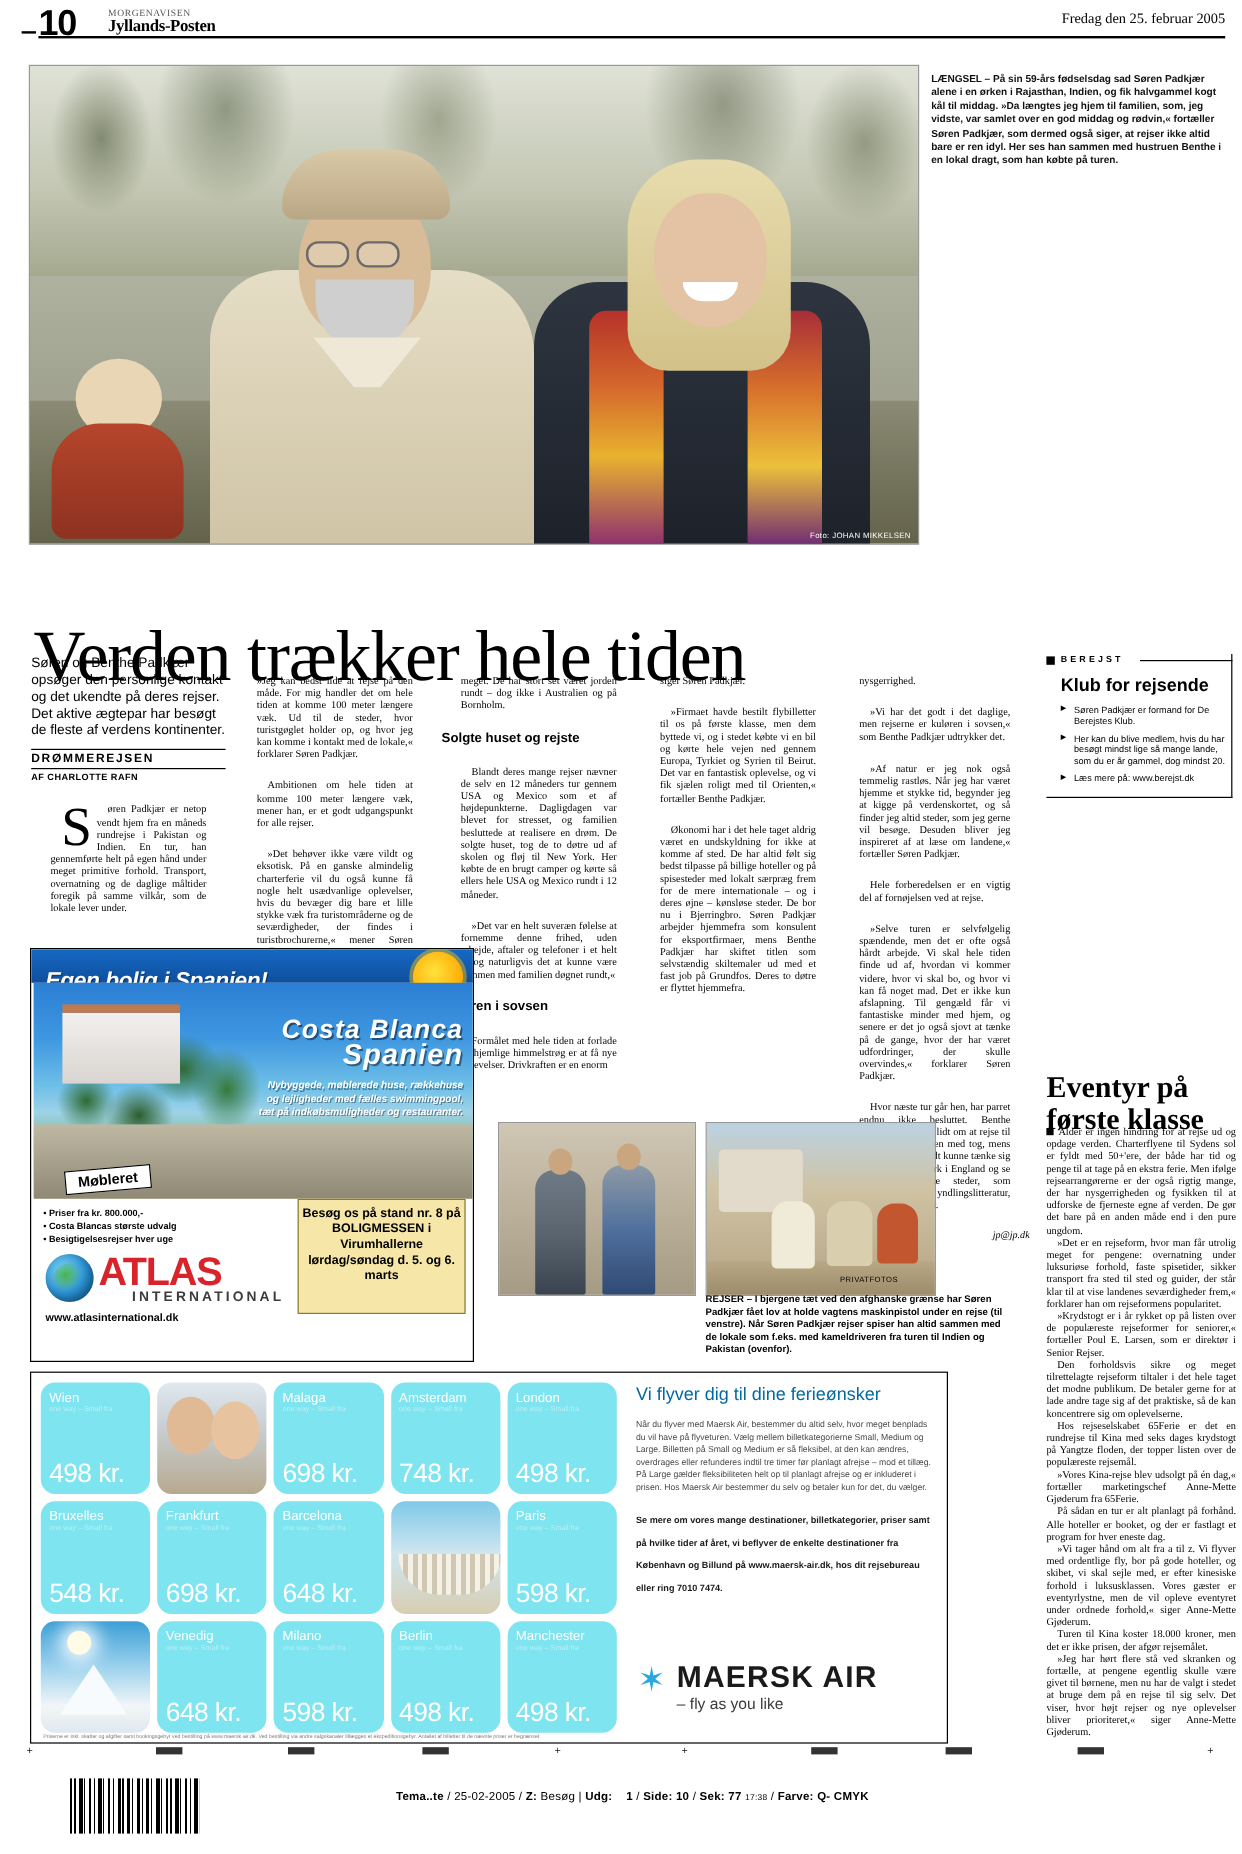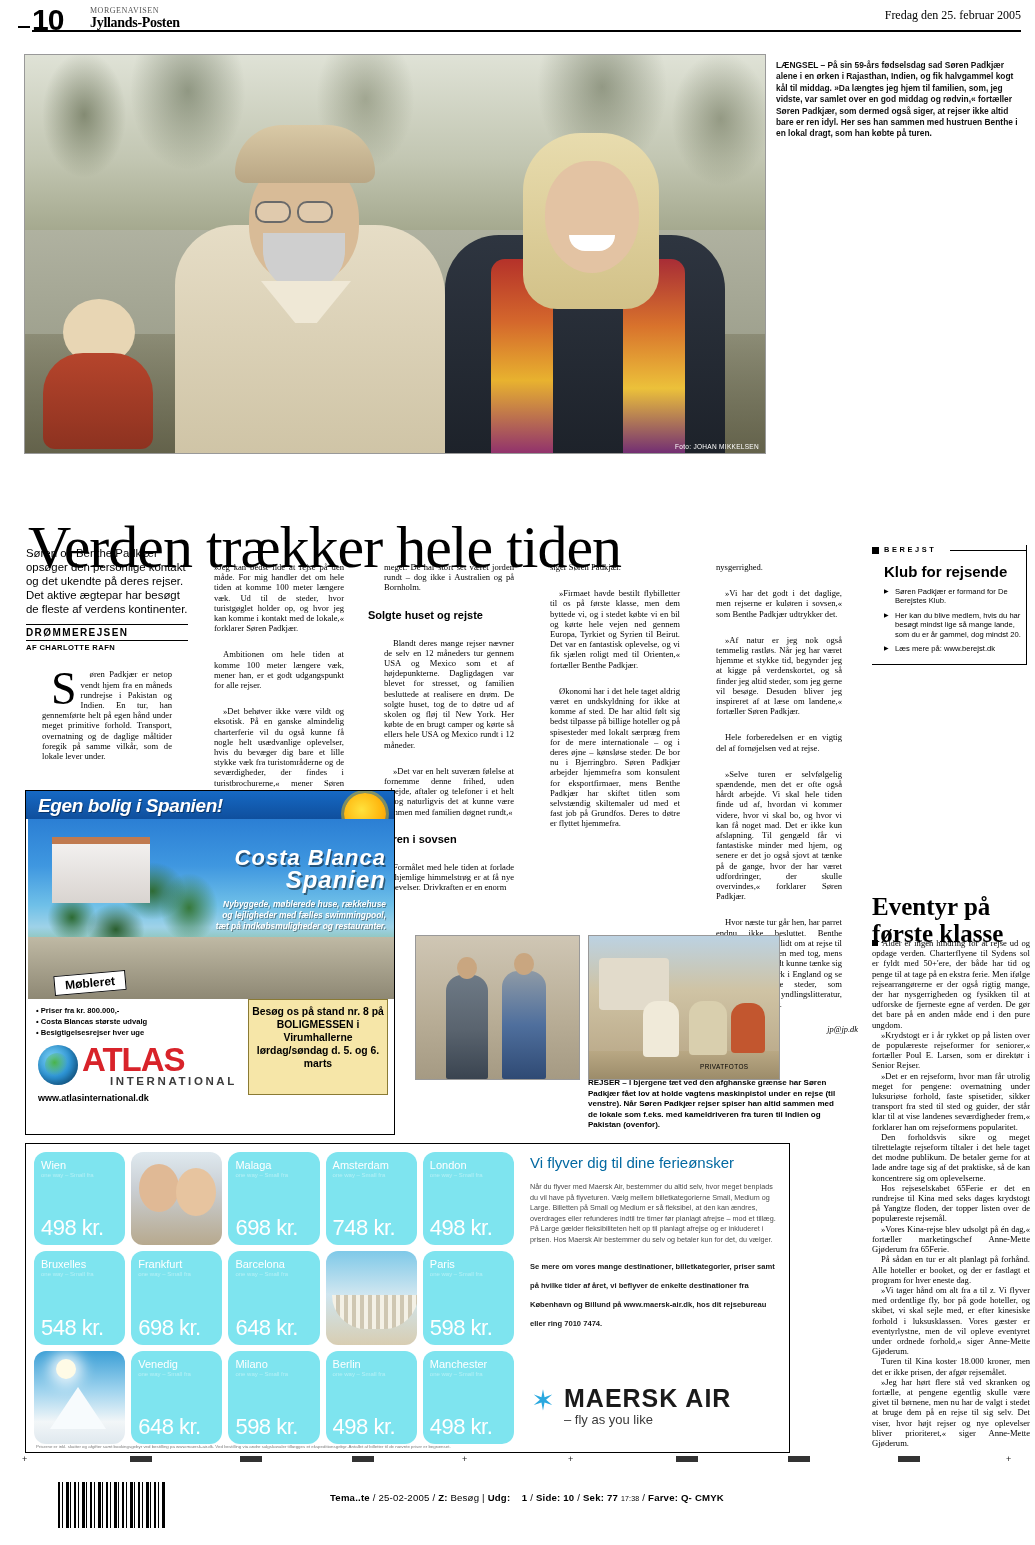--- a/index.html
+++ b/index.html
@@ -253,21 +253,21 @@
   
   .atlas-ad {
     position:absolute; left:25px; top:790px; width:370px; height:345px;
     border:1px solid #000; background:#fff; overflow:hidden;
   }
   .at-banner {
     position:absolute; left:0; top:0; width:370px; height:28px;
     background:linear-gradient(180deg,#1669c4,#0f4f9d);
   }
   .at-banner-txt {
-    position:absolute; left:12px; top:4px;
+    position:absolute; left:12px; top:16px;
     font-family:"Liberation Sans", sans-serif; font-weight:bold;
     font-style:italic; font-size:19px; color:#fff; letter-spacing:-.4px;
     text-shadow:1px 1px 0 rgba(0,0,0,.35);
   }
   .at-sun {
     position:absolute; right:8px; top:2px; width:42px; height:42px;
     border-radius:50%;
     background:radial-gradient(circle at 42% 40%, #ffe23d 0%, #ffb50d 58%, #f08a00 100%);
     box-shadow:0 0 0 3px rgba(255,200,0,.45);
   }
@@ -632,22 +632,22 @@
   <div class="bj-list">
     <div class="bj-item">Søren Padkjær er formand for De Berejstes Klub.</div>
     <div class="bj-item">Her kan du blive medlem, hvis du har besøgt mindst lige så mange lande, som du er år gammel, dog mindst 20.</div>
     <div class="bj-item">Læs mere på: www.berejst.dk</div>
   </div>
 </div>
 
 <h2 class="eventyr-title">Eventyr på første klasse</h2>
 <div class="eventyr-body">
   <p class="ev-first"><span class="ev-sq"></span><span>Alder er ingen hindring for at rejse ud og opdage verden. Charterflyene til Sydens sol er fyldt med 50+'ere, der både har tid og penge til at tage på en ekstra ferie. Men ifølge rejsearrangørerne er der også rigtig mange, der har nysgerrigheden og fysikken til at udforske de fjerneste egne af verden. De gør det bare på en anden måde end i den pure ungdom.</span></p>
+  <p>»Det er en rejseform, hvor man får utrolig meget for pengene: overnatning under luksuriøse forhold, faste spisetider, sikker transport fra sted til sted og guider, der står klar til at vise landenes seværdigheder frem,« forklarer han om rejseformens popularitet.</p>
   <p>»Krydstogt er i år rykket op på listen over de populæreste rejseformer for seniorer,« fortæller Poul E. Larsen, som er direktør i Senior Rejser.</p>
-  <p>»Det er en rejseform, hvor man får utrolig meget for pengene: overnatning under luksuriøse forhold, faste spisetider, sikker transport fra sted til sted og guider, der står klar til at vise landenes seværdigheder frem,« forklarer han om rejseformens popularitet.</p>
   <p>Den forholdsvis sikre og meget tilrettelagte rejseform tiltaler i det hele taget det modne publikum. De betaler gerne for at lade andre tage sig af det praktiske, så de kan koncentrere sig om oplevelserne.</p>
   <p>Hos rejseselskabet 65Ferie er det en rundrejse til Kina med seks dages krydstogt på Yangtze floden, der topper listen over de populæreste rejsemål.</p>
   <p>»Vores Kina-rejse blev udsolgt på én dag,« fortæller marketingschef Anne-Mette Gjøderum fra 65Ferie.</p>
   <p>På sådan en tur er alt planlagt på forhånd. Alle hoteller er booket, og der er fastlagt et program for hver eneste dag.</p>
   <p>»Vi tager hånd om alt fra a til z. Vi flyver med ordentlige fly, bor på gode hoteller, og skibet, vi skal sejle med, er efter kinesiske forhold i luksusklassen. Vores gæster er eventyrlystne, men de vil opleve eventyret under ordnede forhold,« siger Anne-Mette Gjøderum.</p>
   <p>Turen til Kina koster 18.000 kroner, men det er ikke prisen, der afgør rejsemålet.</p>
   <p>»Jeg har hørt flere stå ved skranken og fortælle, at pengene egentlig skulle være givet til børnene, men nu har de valgt i stedet at bruge dem på en rejse til sig selv. Det viser, hvor højt rejser og nye oplevelser bliver prioriteret,« siger Anne-Mette Gjøderum.</p>
 </div>
 
 <div class="atlas-ad">

